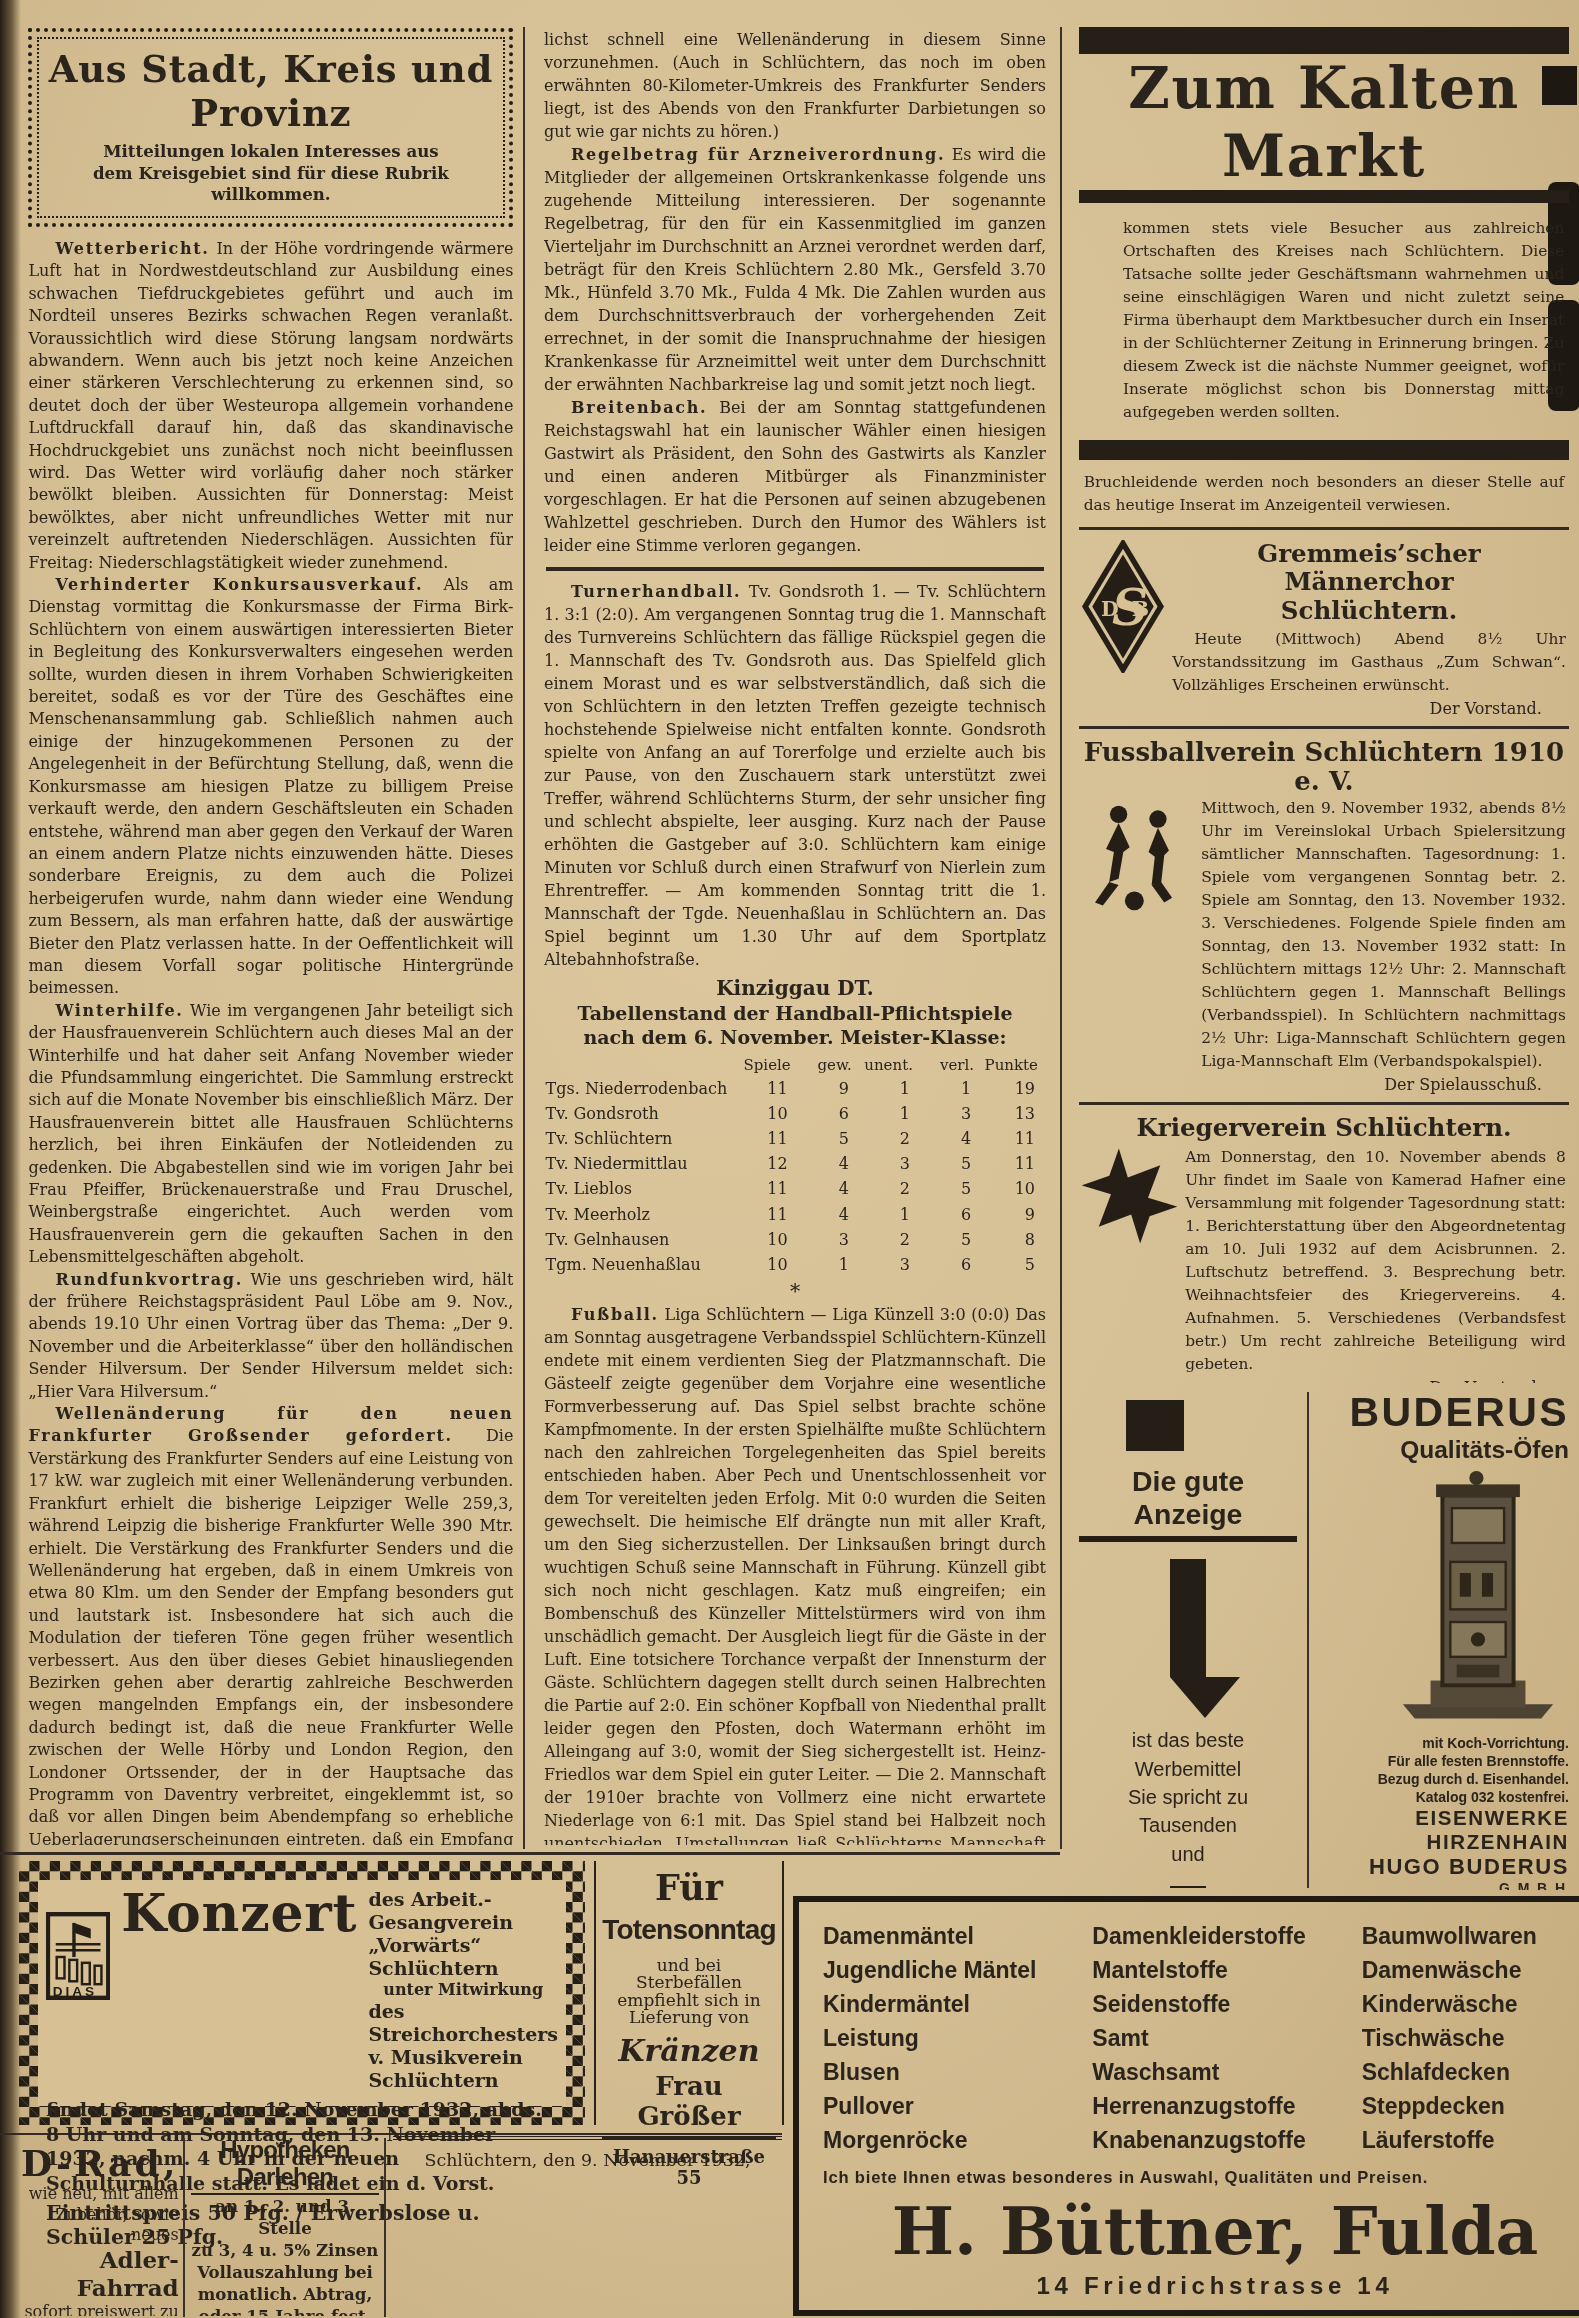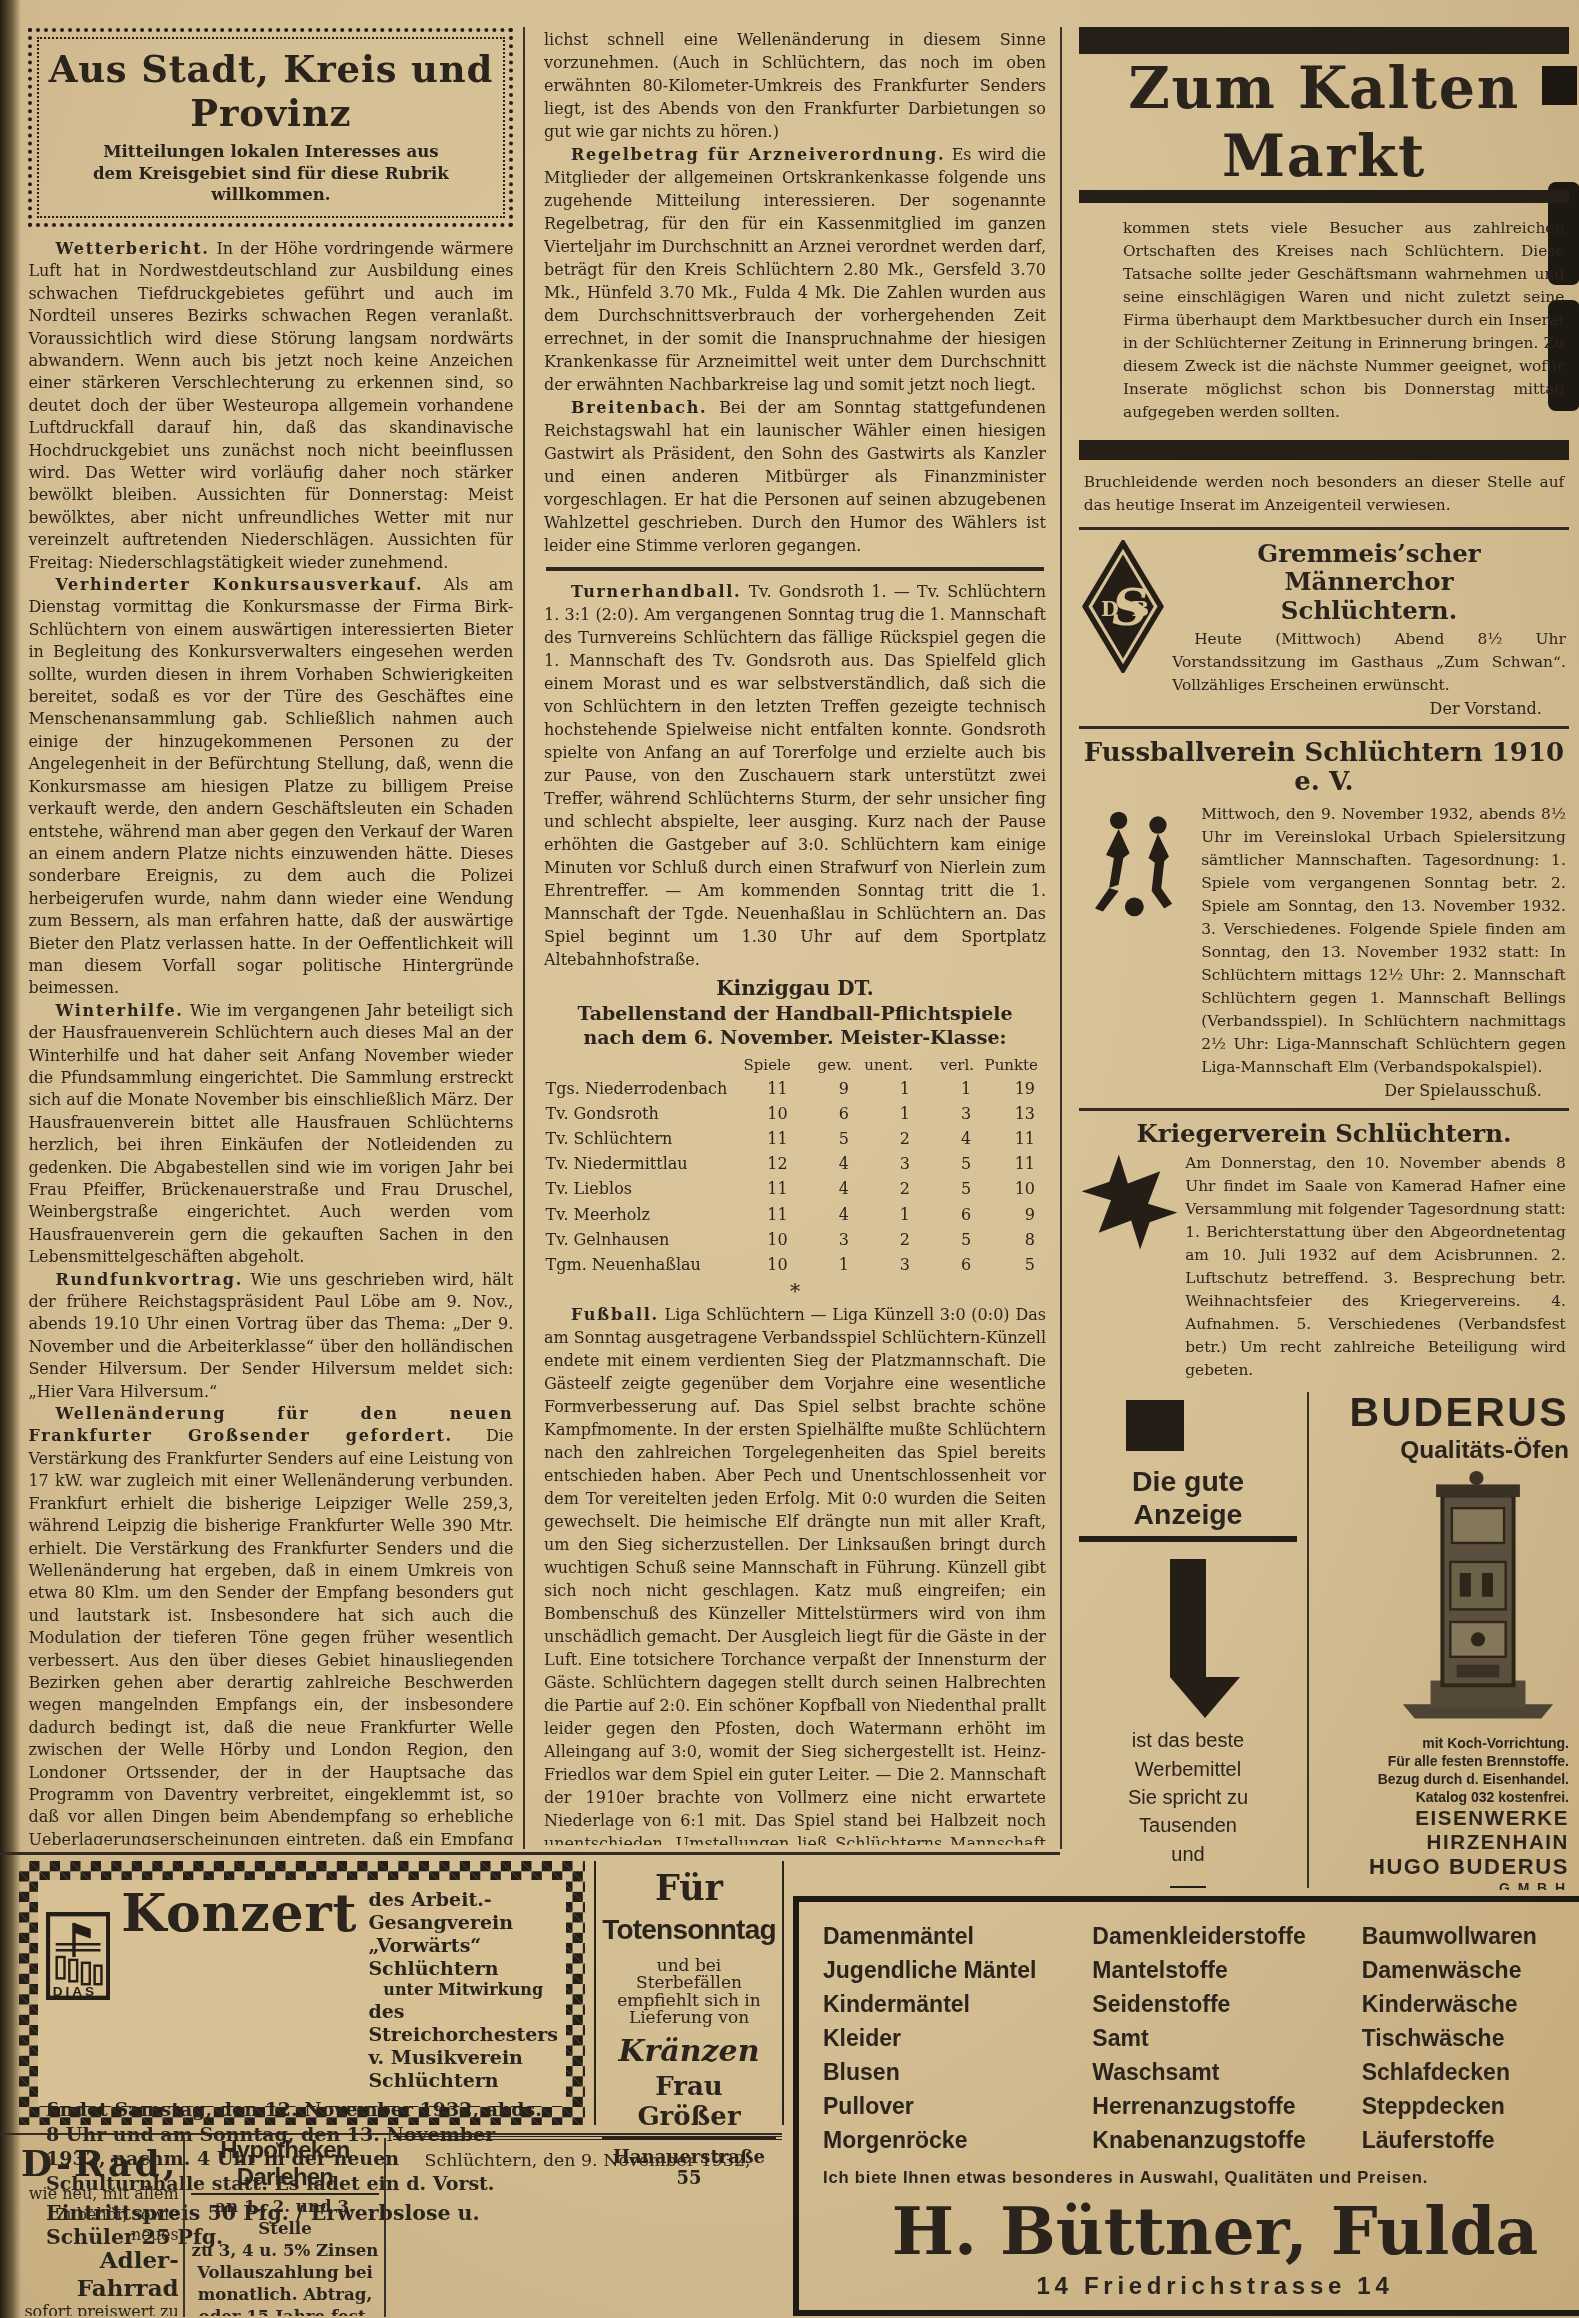--- a/index.html
+++ b/index.html
@@ -244,21 +244,21 @@
       <div class="rsec-title">Gremmeis’scher Männerchor</div>
       <div class="rsec-title">Schlüchtern.</div>
       <p class="rtext" style="margin-top:3px;text-indent:22px;">Heute (Mittwoch) Abend 8½ Uhr Vorstandssitzung im Gasthaus „Zum Schwan“. Vollzähliges Erscheinen erwünscht.</p>
       <div class="rsec-sig">Der Vorstand.</div>
     </div>
   </div>
   <div class="sep"></div>
 
   <div class="rsec">
     <div class="rsec-title" style="font-size:26px;">Fussballverein Schlüchtern 1910 e. V.</div>
-    <div class="media-row" style="margin-top:8px;justify-content:flex-end;">
+    <div class="media-row" style="margin-top:2px;justify-content:flex-end;">
       <svg width="111" height="118" viewBox="0 0 140 150">
         <circle cx="46" cy="22" r="11" fill="#241e16"></circle>
         <polygon points="46,33 30,66 40,70 34,108 46,104 52,70 60,64" fill="#241e16"></polygon>
         <polygon points="34,108 16,134 26,138 46,112" fill="#241e16"></polygon>
         <circle cx="96" cy="28" r="11" fill="#241e16"></circle>
         <polygon points="96,39 84,70 92,76 88,112 100,110 104,74 110,68" fill="#241e16"></polygon>
         <polygon points="88,112 104,134 114,128 100,108" fill="#241e16"></polygon>
         <circle cx="66" cy="132" r="12" fill="#241e16"></circle>
       </svg>
       <p class="rtext" style="flex:1;">Mittwoch, den 9. November 1932, abends 8½ Uhr im Vereinslokal Urbach Spielersitzung sämtlicher Mannschaften. Tagesordnung: 1. Spiele vom vergangenen Sonntag betr. 2. Spiele am Sonntag, den 13. November 1932. 3. Verschiedenes. Folgende Spiele finden am Sonntag, den 13. November 1932 statt: In Schlüchtern mittags 12½ Uhr: 2. Mannschaft Schlüchtern gegen 1. Mannschaft Bellings (Verbandsspiel). In Schlüchtern nachmittags 2½ Uhr: Liga-Mannschaft Schlüchtern gegen Liga-Mannschaft Elm (Verbandspokalspiel).</p>
@@ -361,21 +361,21 @@
   <div class="frau">Frau Größer</div>
   <div class="addr">Hanauerstraße 55</div>
 </div>
 
 <div id="ad-buettner" class="abs" style="left:793px;top:1896px;width:844px;height:420px;">
   <div class="prod-grid sans">
     <div>
       <div class="prod">Damenmäntel</div>
       <div class="prod">Jugendliche Mäntel</div>
       <div class="prod">Kindermäntel</div>
-      <div class="prod">Kleider</div>
+      <div class="prod">Leistung</div>
       <div class="prod">Blusen</div>
       <div class="prod">Pullover</div>
       <div class="prod">Morgenröcke</div>
     </div>
     <div>
       <div class="prod">Damenkleiderstoffe</div>
       <div class="prod">Mantelstoffe</div>
       <div class="prod">Seidenstoffe</div>
       <div class="prod">Samt</div>
       <div class="prod">Waschsamt</div>

